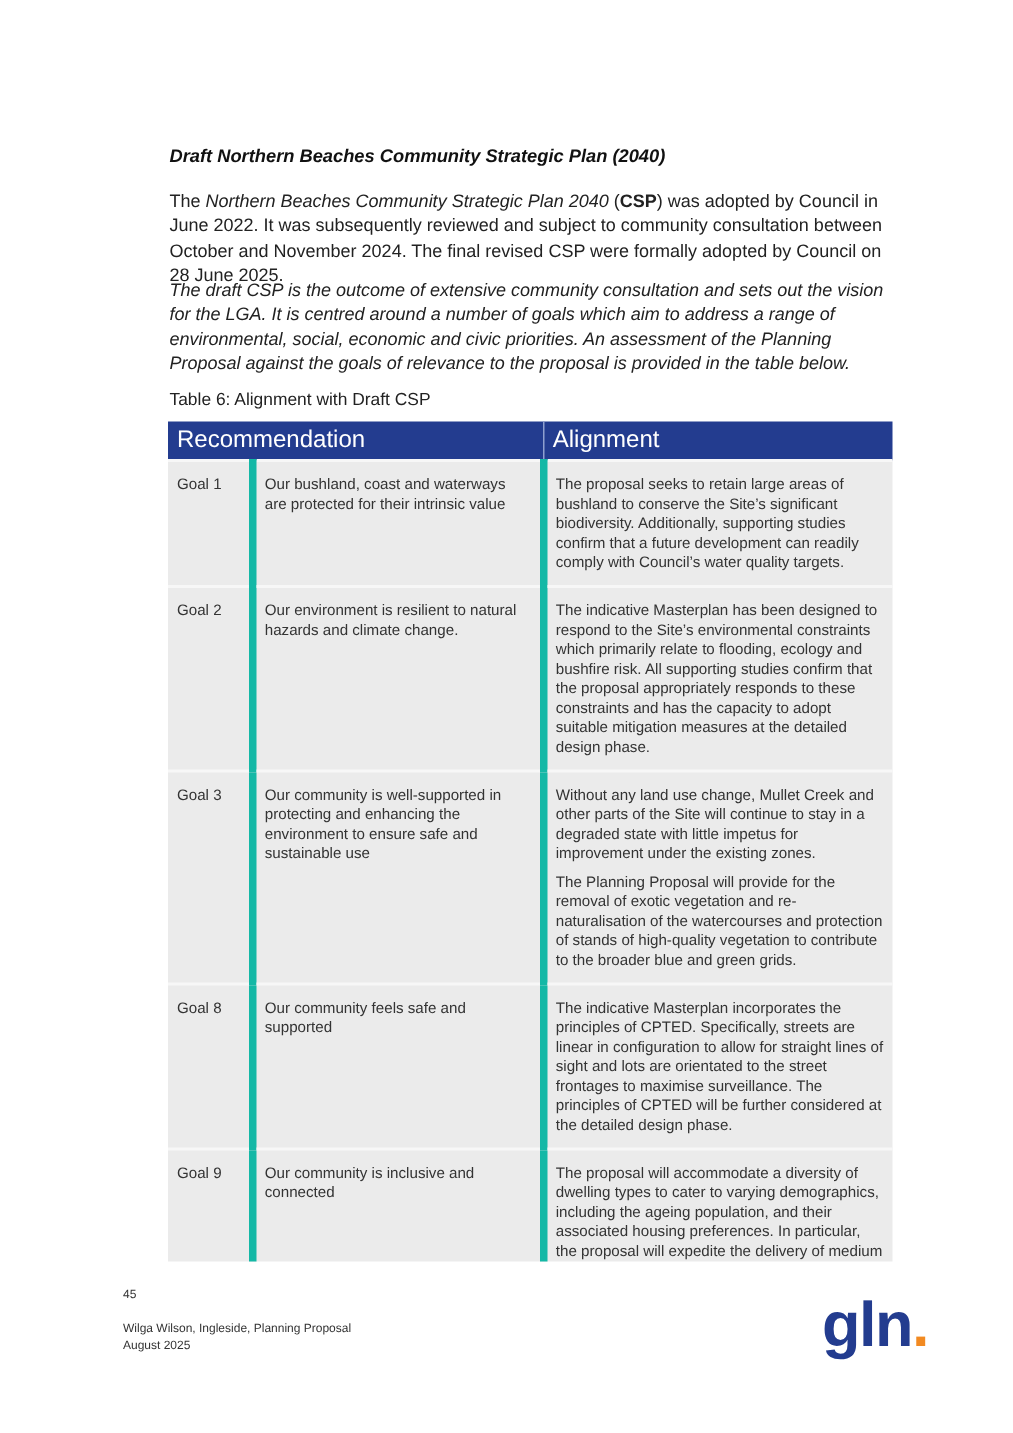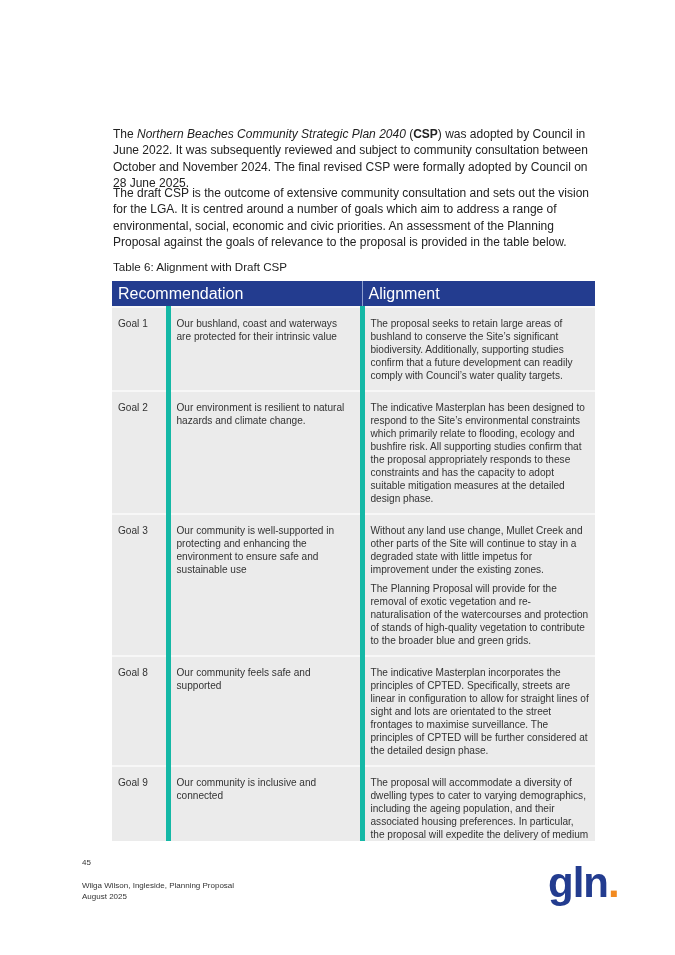--- a/index.html
+++ b/index.html
@@ -8,21 +8,21 @@
     font-family:"Liberation Sans", "DejaVu Sans", sans-serif; color:#222;
   }
   .page { position:absolute; left:0; top:0; width:675px; height:955px; }
   .heading {
     position:absolute; left:113px; top:97px; font-size:12.2px; font-weight:bold; font-style:italic; color:#111;
   }
   .para {
     position:absolute; left:113px; width:490px; font-size:12px; line-height:16.3px; color:#222;
   }
   .para1 { top:126px; }
-  .para2 { top:185px; }
+  .para2 { top:185px;font-style:italic; }
   .caption { position:absolute; left:113px; top:260px; font-size:11.6px; color:#222; }
   table.csp {
     position:absolute; left:112px; top:281px; width:483px; border-collapse:collapse; table-layout:fixed;
     font-size:10.1px; line-height:13px; color:#333;
   }
   table.csp col.c1 { width:56px; }
   table.csp col.c2 { width:194px; }
   table.csp col.c3 { width:233px; }
   table.csp th {
     background:#233c8f; color:#ffffff; font-weight:normal; text-align:left; font-size:16px;
@@ -40,20 +40,21 @@
   .footer-line { position:absolute; left:82px; font-size:8px; color:#333; }
   .footer-l1 { top:881px; }
   .footer-l2 { top:892px; }
   .logo { position:absolute; left:548px; top:866px; font-size:42px; font-weight:bold; color:#233c8f; letter-spacing:-1px; line-height:34px; }
   .logo .dot { color:#f28a21; }
 </style>
 </head>
 <body>
 
 <div class="page">
+  <div class="heading">Draft Northern Beaches Community Strategic Plan (2040)</div>
 
   <div class="para para1"><span>The </span><i>Northern Beaches Community Strategic Plan 2040</i><span> (</span><b>CSP</b><span>) was adopted by Council in June 2022. It was subsequently reviewed and subject to community consultation between October and November 2024. The final revised CSP were formally adopted by Council on 28 June 2025.</span></div>
 
   <div class="para para2">The draft CSP is the outcome of extensive community consultation and sets out the vision for the LGA. It is centred around a number of goals which aim to address a range of environmental, social, economic and civic priorities. An assessment of the Planning Proposal against the goals of relevance to the proposal is provided in the table below.</div>
 
   <div class="caption">Table 6: Alignment with Draft CSP</div>
 
   <table class="csp">
     <colgroup>
         <col class="c1">

